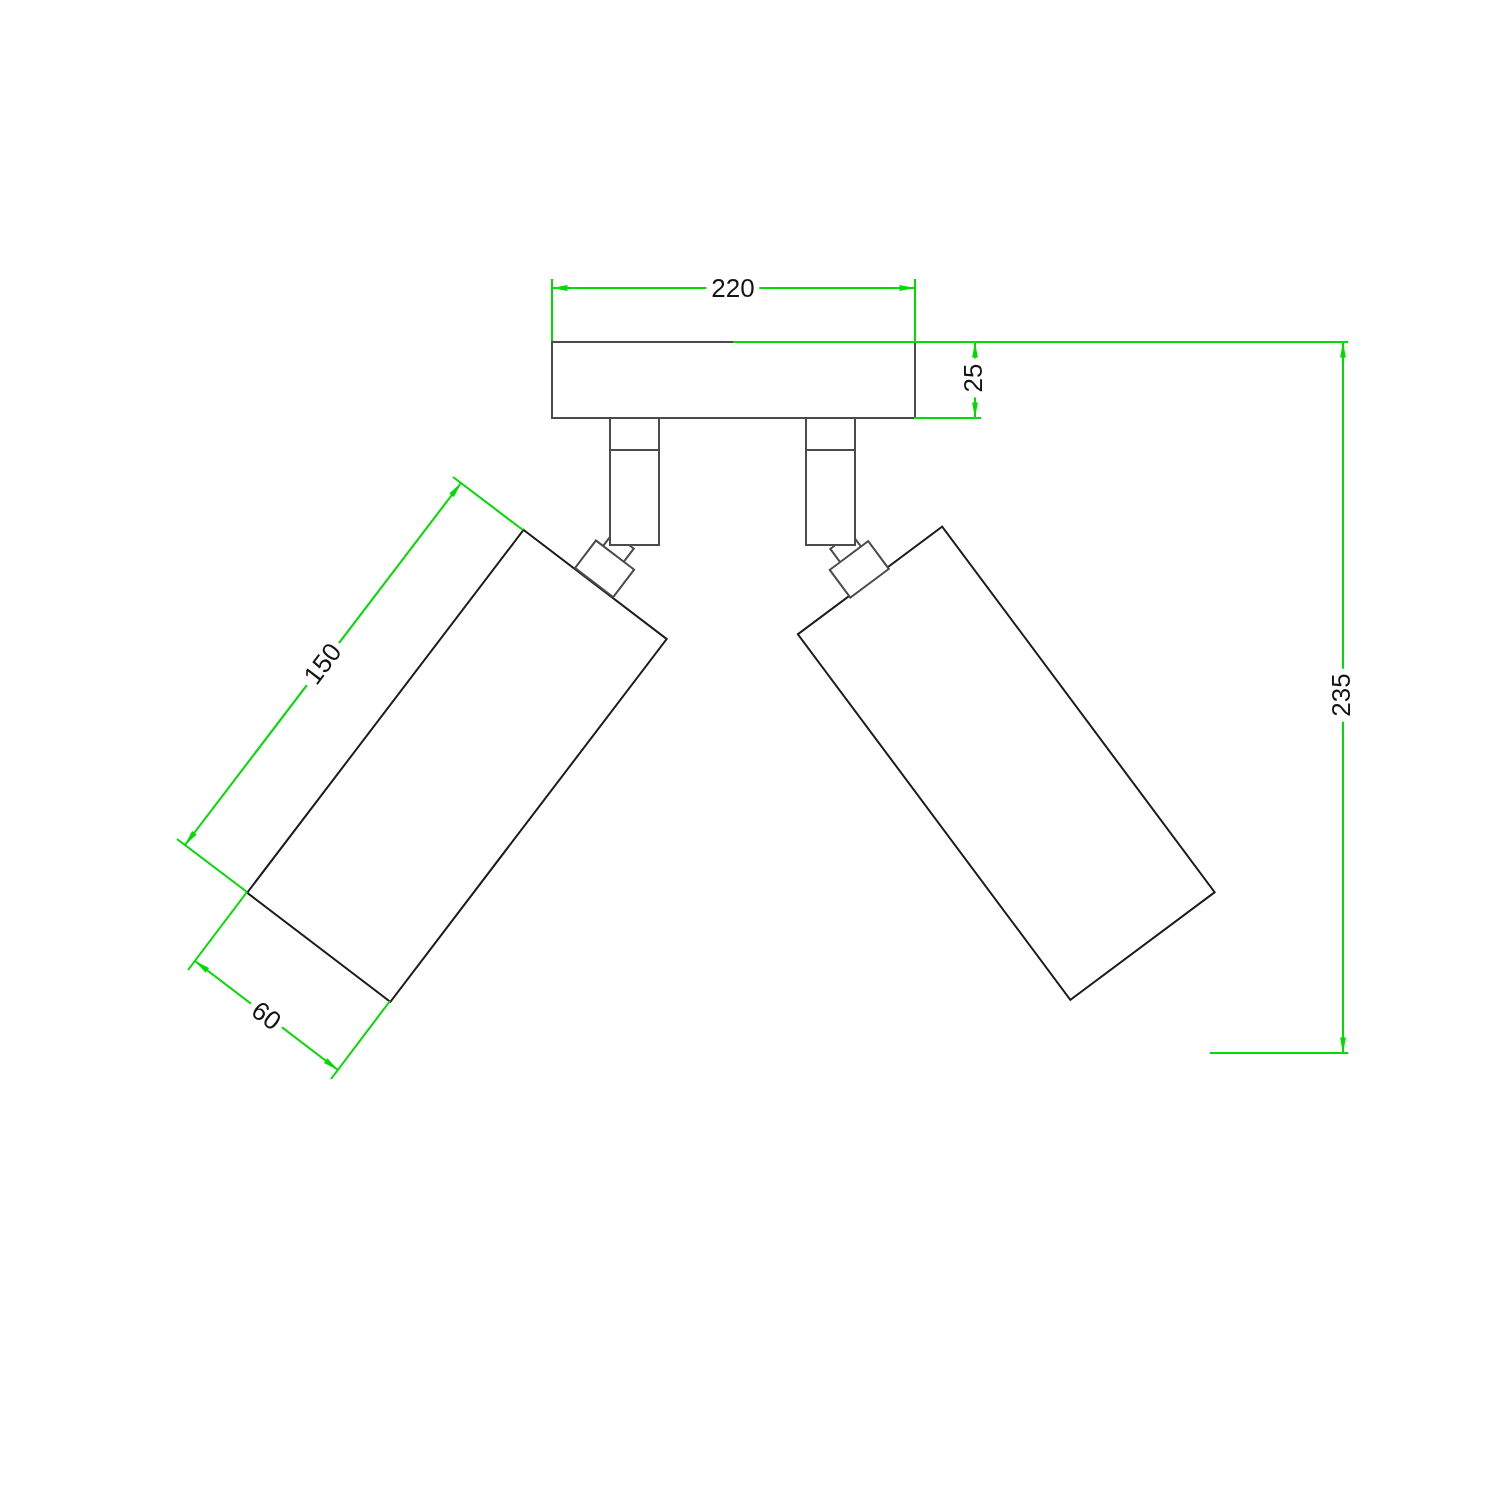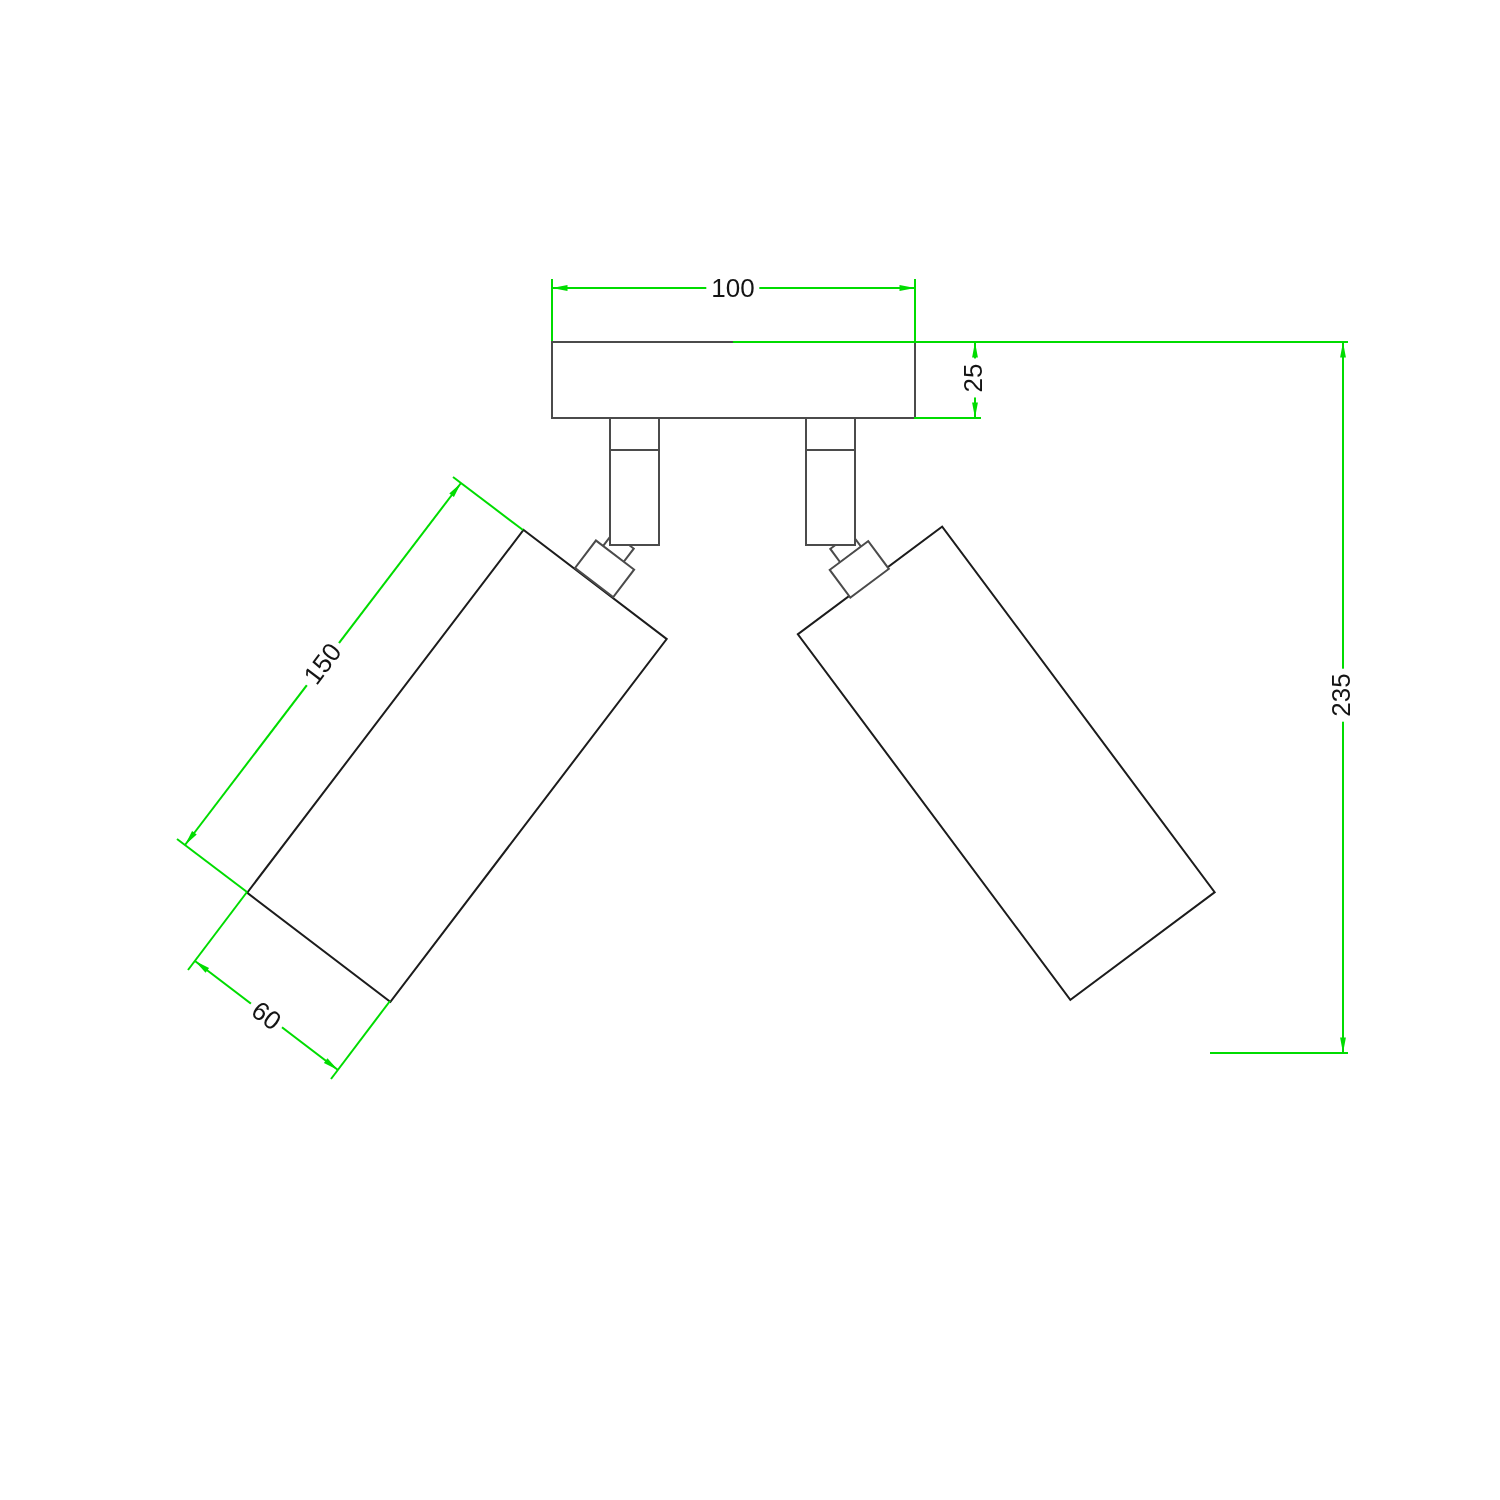--- a/index.html
+++ b/index.html
@@ -81,21 +81,21 @@
     <line class="dim" x1="247" y1="892" x2="188" y2="970"></line>
     <line class="dim" x1="390" y1="1001" x2="331" y2="1079"></line>
 
     <line class="dim" x1="552" y1="288" x2="915" y2="288" marker-start="url(#arrow)" marker-end="url(#arrow)"></line>
     <line class="dim" x1="975" y1="342" x2="975" y2="418" marker-start="url(#arrow)" marker-end="url(#arrow)"></line>
     <line class="dim" x1="1343" y1="342" x2="1343" y2="1053" marker-start="url(#arrow)" marker-end="url(#arrow)"></line>
     <line class="dim" x1="461" y1="483" x2="185" y2="845" marker-start="url(#arrow)" marker-end="url(#arrow)"></line>
     <line class="dim" x1="195" y1="961" x2="338" y2="1070" marker-start="url(#arrow)" marker-end="url(#arrow)"></line>
   </svg>
 
-  <div class="dim-label" style="left:733px;top:289px;transform:translate(-50%,-50%);">100</div>
+  <div class="dim-label" style="left:733px;top:289px;transform:translate(-50%,-50%);">220</div>
 
   <div class="dim-label" style="left:974px;top:378px;transform:translate(-50%,-50%) rotate(-90deg);">25</div>
 
   <div class="dim-label" style="left:323px;top:664px;transform:translate(-50%,-50%) rotate(-52.8deg);">150</div>
 
   <div class="dim-label" style="left:266px;top:1016px;transform:translate(-50%,-50%) rotate(37.2deg);">60</div>
 
   <div class="dim-label" style="left:1342px;top:695px;transform:translate(-50%,-50%) rotate(-90deg);">235</div>
 </div>
 

